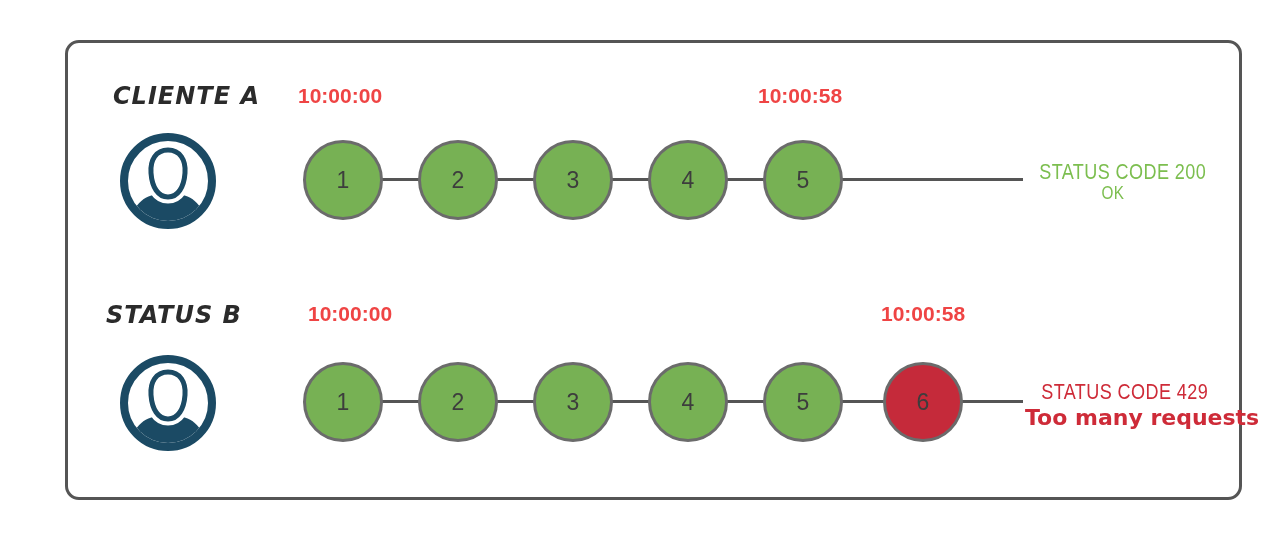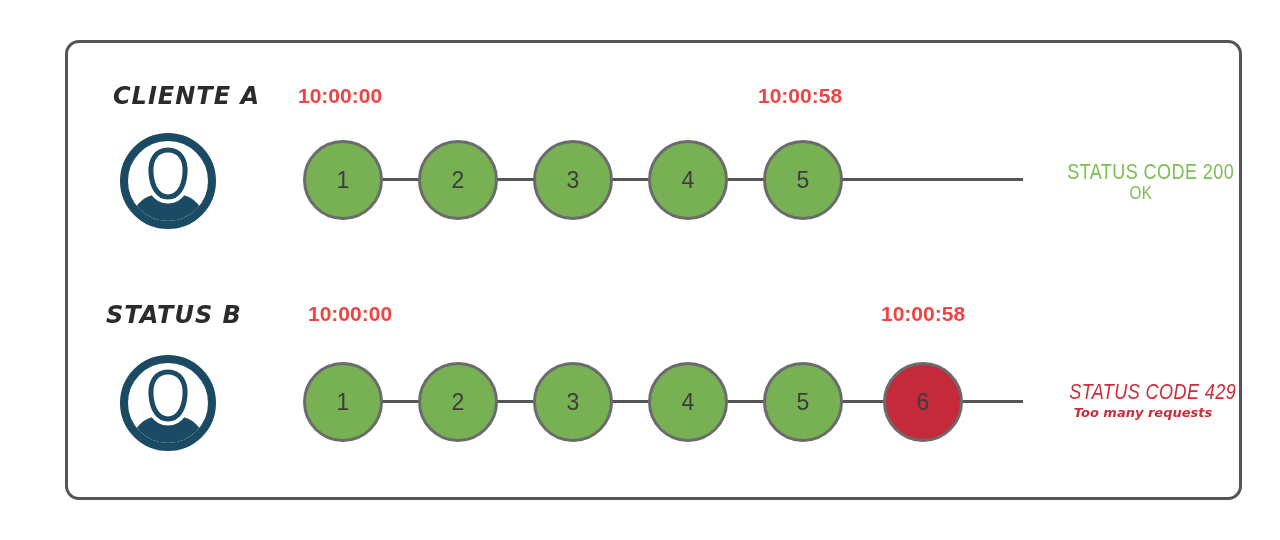--- a/index.html
+++ b/index.html
@@ -71,41 +71,40 @@
     color: #3d3d3d;
   }
   .circle.ok { background: #77b154; }
   .circle.rate-limited { background: #c52a3a; }
   .status {
     position: absolute;
     width: 180px;
     text-align: center;
     line-height: 1.08;
     z-index: 2;
-    margin-left: 28px;
   }
   .status-line1 {
     font-size: 22px;
     font-weight: 400;
     white-space: nowrap;
     transform: scaleX(0.82);
     transform-origin: 50% 50%;
     letter-spacing: 0.5px;
   }
   .status-line2-condensed {
     font-size: 18px;
     white-space: nowrap;
     transform: scaleX(0.85);
     transform-origin: 50% 50%;
     letter-spacing: 0.5px;
   }
   .status-line2-hand {
     font-family: "DejaVu Sans", sans-serif;
     font-weight: 700;
-    font-size: 13px;
+    font-size: 22px;
     white-space: nowrap;
     margin-top: 2px;
   }
   .green-text { color: #7cbe4f; }
   .red-text  { color: #ce2b38; }
 </style>
 </head>
 <body>
 
 <div class="stage">
@@ -189,20 +188,20 @@
       <div class="circle ok" style="left:580px; top:319px;">
         <span>4</span>
       </div>
       <div class="circle ok" style="left:695px; top:319px;">
         <span>5</span>
       </div>
       <div class="circle rate-limited" style="left:815px; top:319px;">
         <span>6</span>
       </div>
 
-      <div class="status" style="left:957px; top:337px;font-style:italic;">
+      <div class="status" style="left:957px; top:337px;">
         <div class="status-line1 red-text">STATUS CODE 429</div>
         <div class="status-line2-hand red-text">Too many requests</div>
       </div>
     </div>
 
   </div>
 </div>
 
 </body></html>

